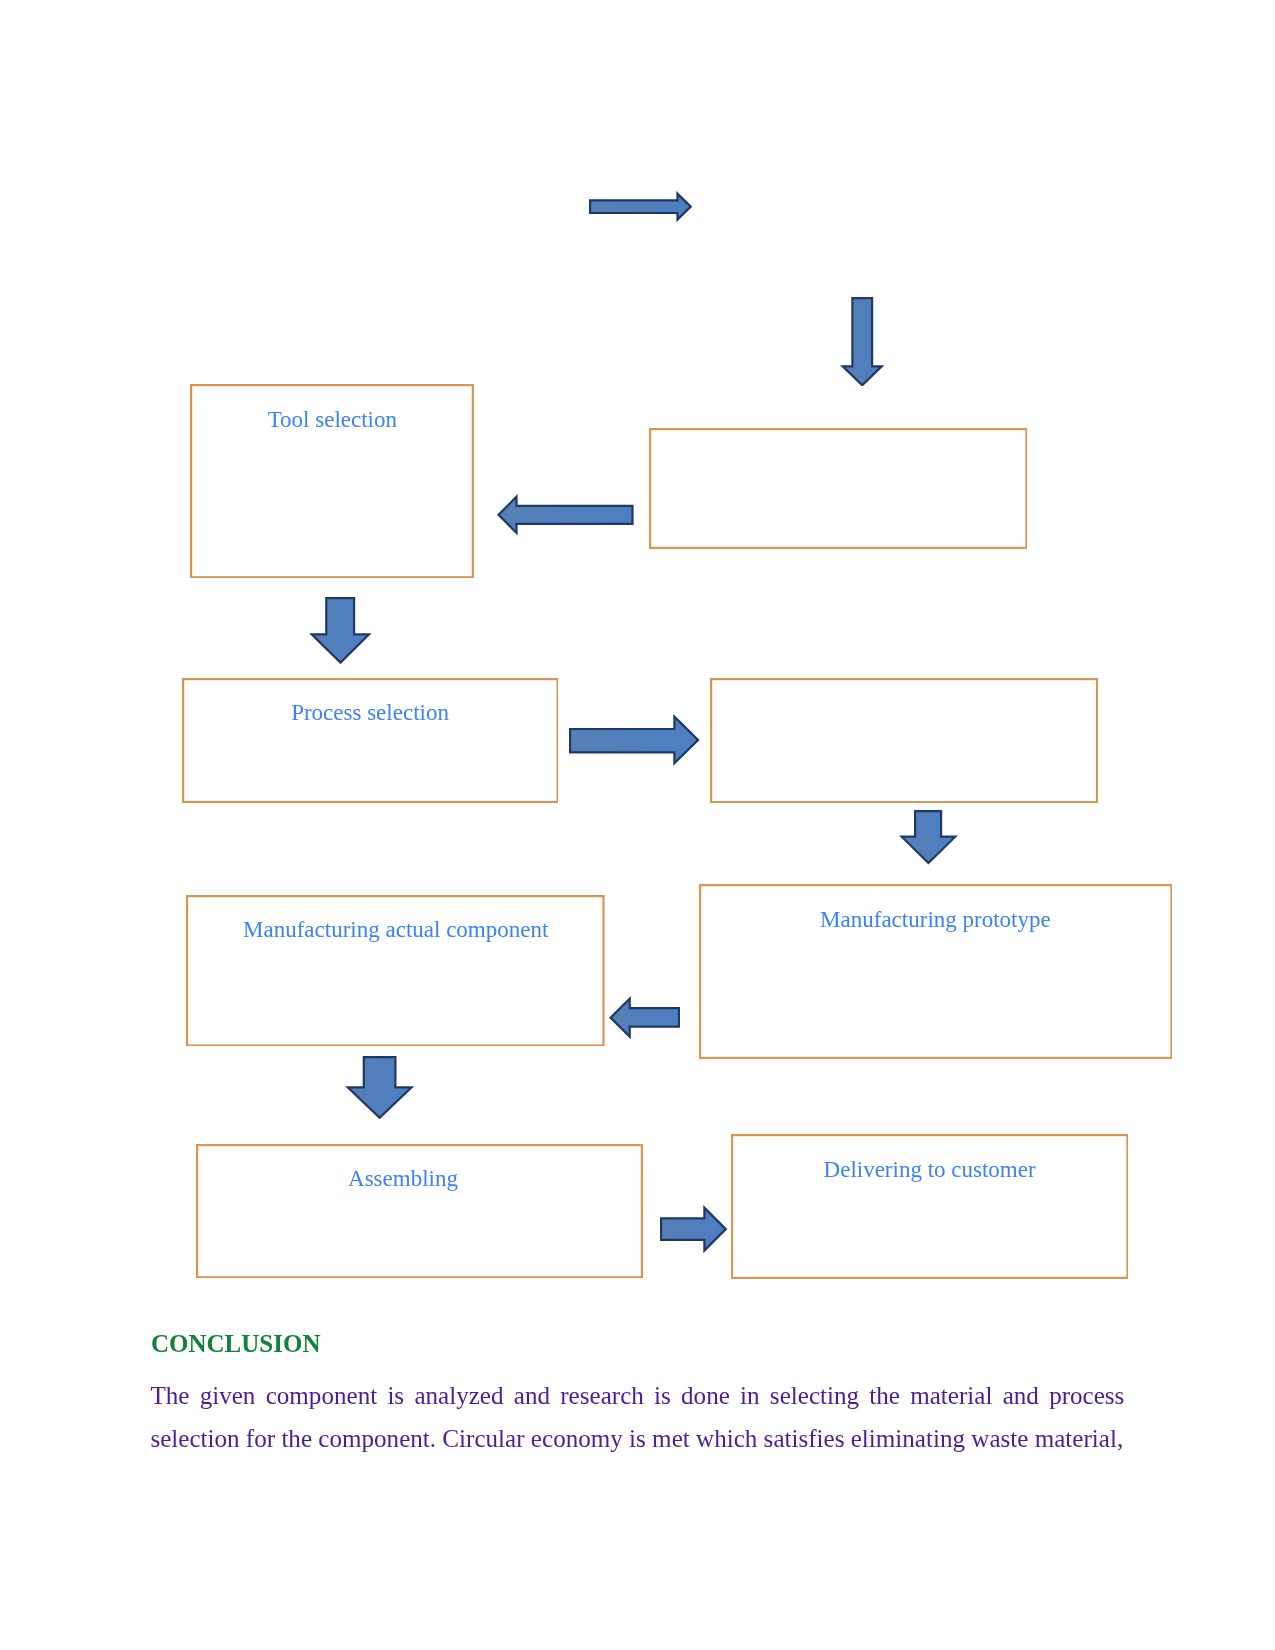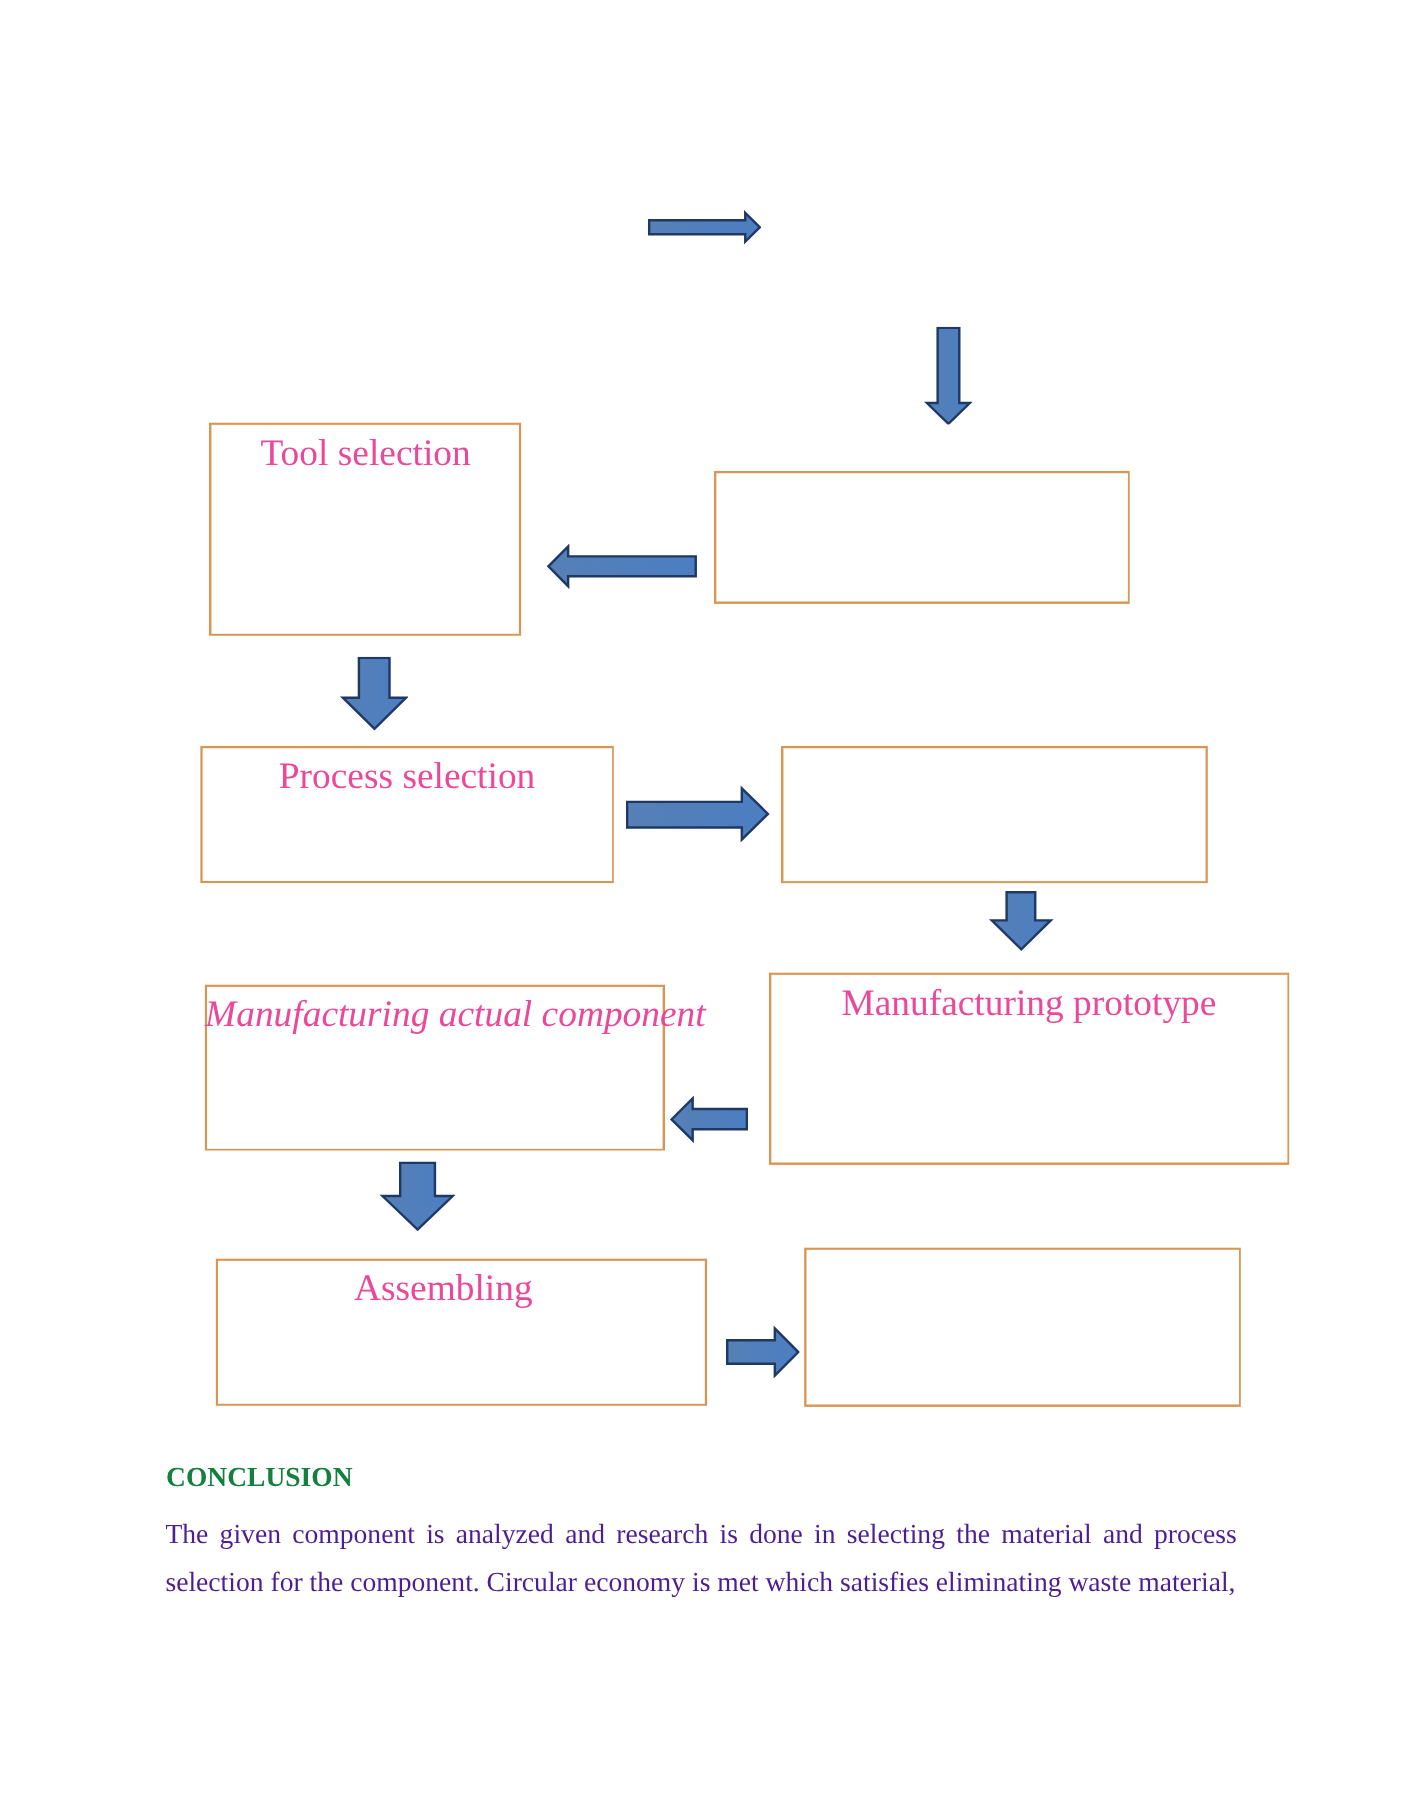--- a/index.html
+++ b/index.html
@@ -17,24 +17,25 @@
 
   .flow-box {
     position:absolute;
     box-sizing:border-box;
   }
   .box-outline { position:absolute; left:0; top:0; display:block; }
   .flow-box-label {
     position:absolute;
     left:0; right:0;
     text-align:center;
-    font-size:34px;
+    font-size:23px;
     line-height:1;
-    color:#ec4899;
+    color:#3b82f6;
     white-space:nowrap;
+    margin-top:12px;
   }
 
   .arrow { position:absolute; }
   .arrow svg { display:block; width:100%; height:100%; }
 
   .heading {
     position:absolute;
     font-size:25px;
     font-weight:bold;
     line-height:1;
@@ -116,21 +117,21 @@
     <div class="arrow" style="left:898.70px; top:810.30px; width:58.90px; height:54.60px;">
       <svg viewBox="0 0 58.90 54.60" preserveAspectRatio="none">
         <path d="M16.10 1.10 V26.70 L2.68 26.70 L29.45 53.06 L56.22 26.70 L42.10 26.70 V1.10 Z" fill="url(#agrad5)" stroke="#1F3864" stroke-width="2.2" stroke-linejoin="miter"></path>
       </svg>
     </div>
 
     <div class="flow-box" style="left:186.40px; top:894.90px; width:418.60px; height:151.60px;">
       <svg class="box-outline" width="418.60" height="151.60" viewBox="0 0 418.60 151.60">
         <rect x="1.10" y="1.10" width="416.40" height="149.40" fill="#ffffff" stroke="#D99552" stroke-width="2.20"></rect>
       </svg>
-      <div class="flow-box-label" style="top:10.9px;font-style:italic;">Manufacturing actual component</div>
+      <div class="flow-box-label" style="top:10.9px;">Manufacturing actual component</div>
     </div>
 
     <div class="flow-box" style="left:698.60px; top:884.10px; width:473.60px; height:175.00px;">
       <svg class="box-outline" width="473.60" height="175.00" viewBox="0 0 473.60 175.00">
         <rect x="1.10" y="1.10" width="471.40" height="172.80" fill="#ffffff" stroke="#D99552" stroke-width="2.20"></rect>
       </svg>
       <div class="flow-box-label" style="top:12.1px;">Manufacturing prototype</div>
     </div>
 
     <div class="arrow" style="left:608.80px; top:996.00px; width:71.10px; height:43.30px;">
@@ -149,20 +150,21 @@
       <svg class="box-outline" width="447.00" height="134.40" viewBox="0 0 447.00 134.40">
         <rect x="1.10" y="1.10" width="444.80" height="132.20" fill="#ffffff" stroke="#D99552" stroke-width="2.20"></rect>
       </svg>
       <div class="flow-box-label" style="top:11.0px;">Assembling</div>
     </div>
 
     <div class="flow-box" style="left:730.80px; top:1134.30px; width:397.60px; height:145.00px;">
       <svg class="box-outline" width="397.60" height="145.00" viewBox="0 0 397.60 145.00">
         <rect x="1.10" y="1.10" width="395.40" height="142.80" fill="#ffffff" stroke="#D99552" stroke-width="2.20"></rect>
       </svg>
+      <div class="flow-box-label" style="top:12.1px;">Delivering to customer</div>
     </div>
 
     <div class="arrow" style="left:660.00px; top:1205.00px; width:67.30px; height:48.30px;">
       <svg viewBox="0 0 67.30 48.30" preserveAspectRatio="none">
         <path d="M1.10 13.40 H44.40 L44.40 2.67 L65.75 24.15 L44.40 45.63 L44.40 34.80 H1.10 Z" fill="url(#agrad8)" stroke="#1F3864" stroke-width="2.2" stroke-linejoin="miter"></path>
       </svg>
     </div>
 
     <svg width="0" height="0" style="position:absolute;" aria-hidden="true">
       <defs>

